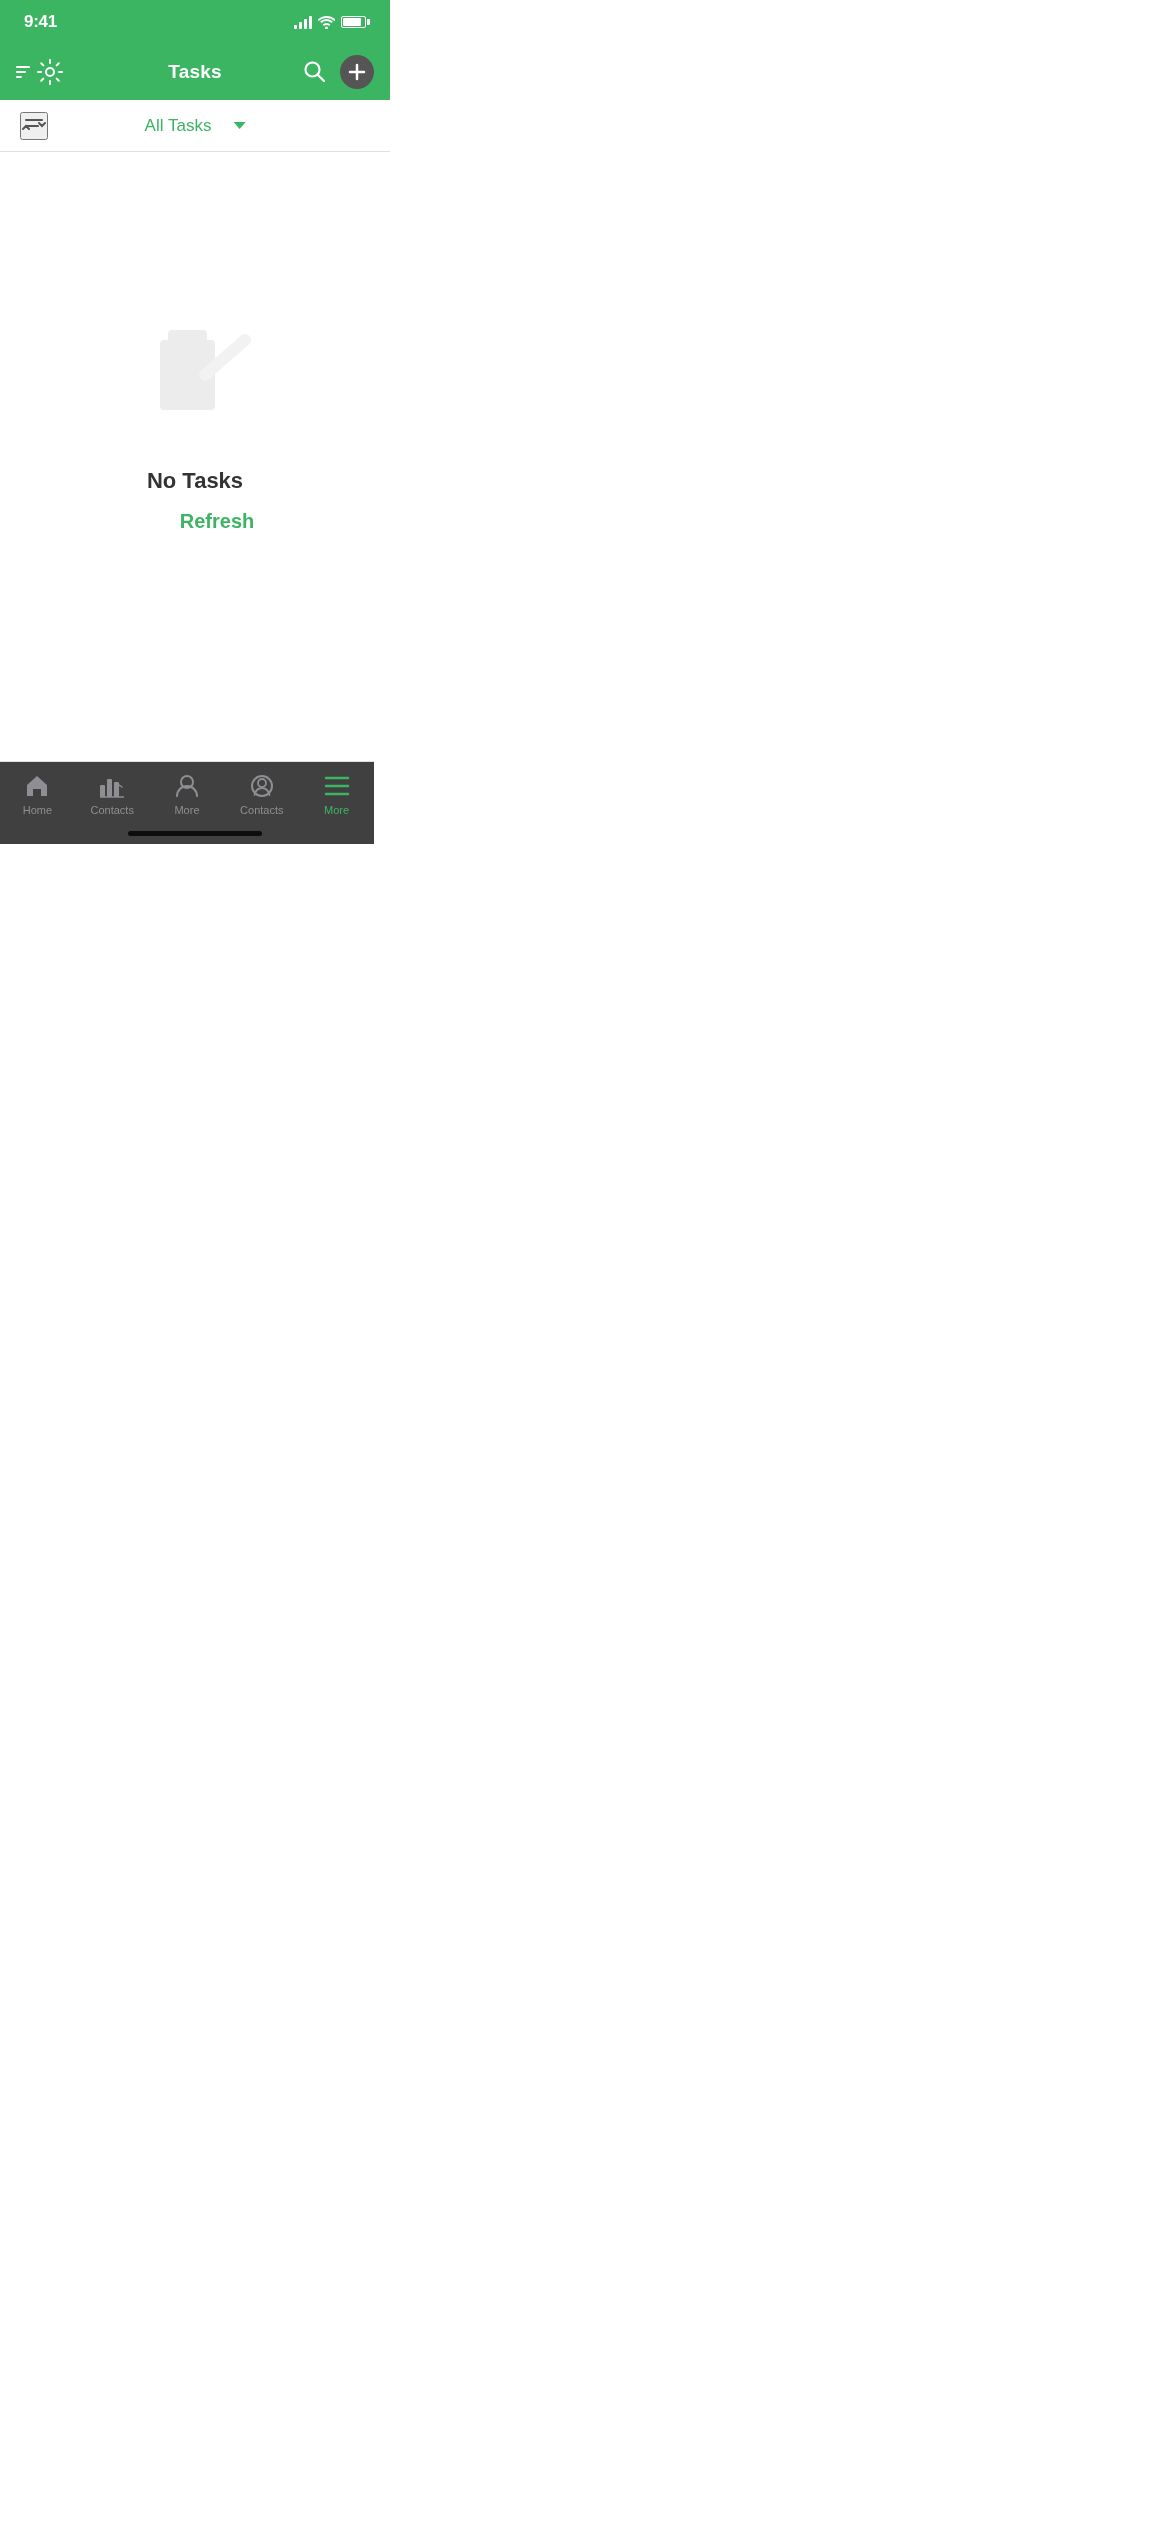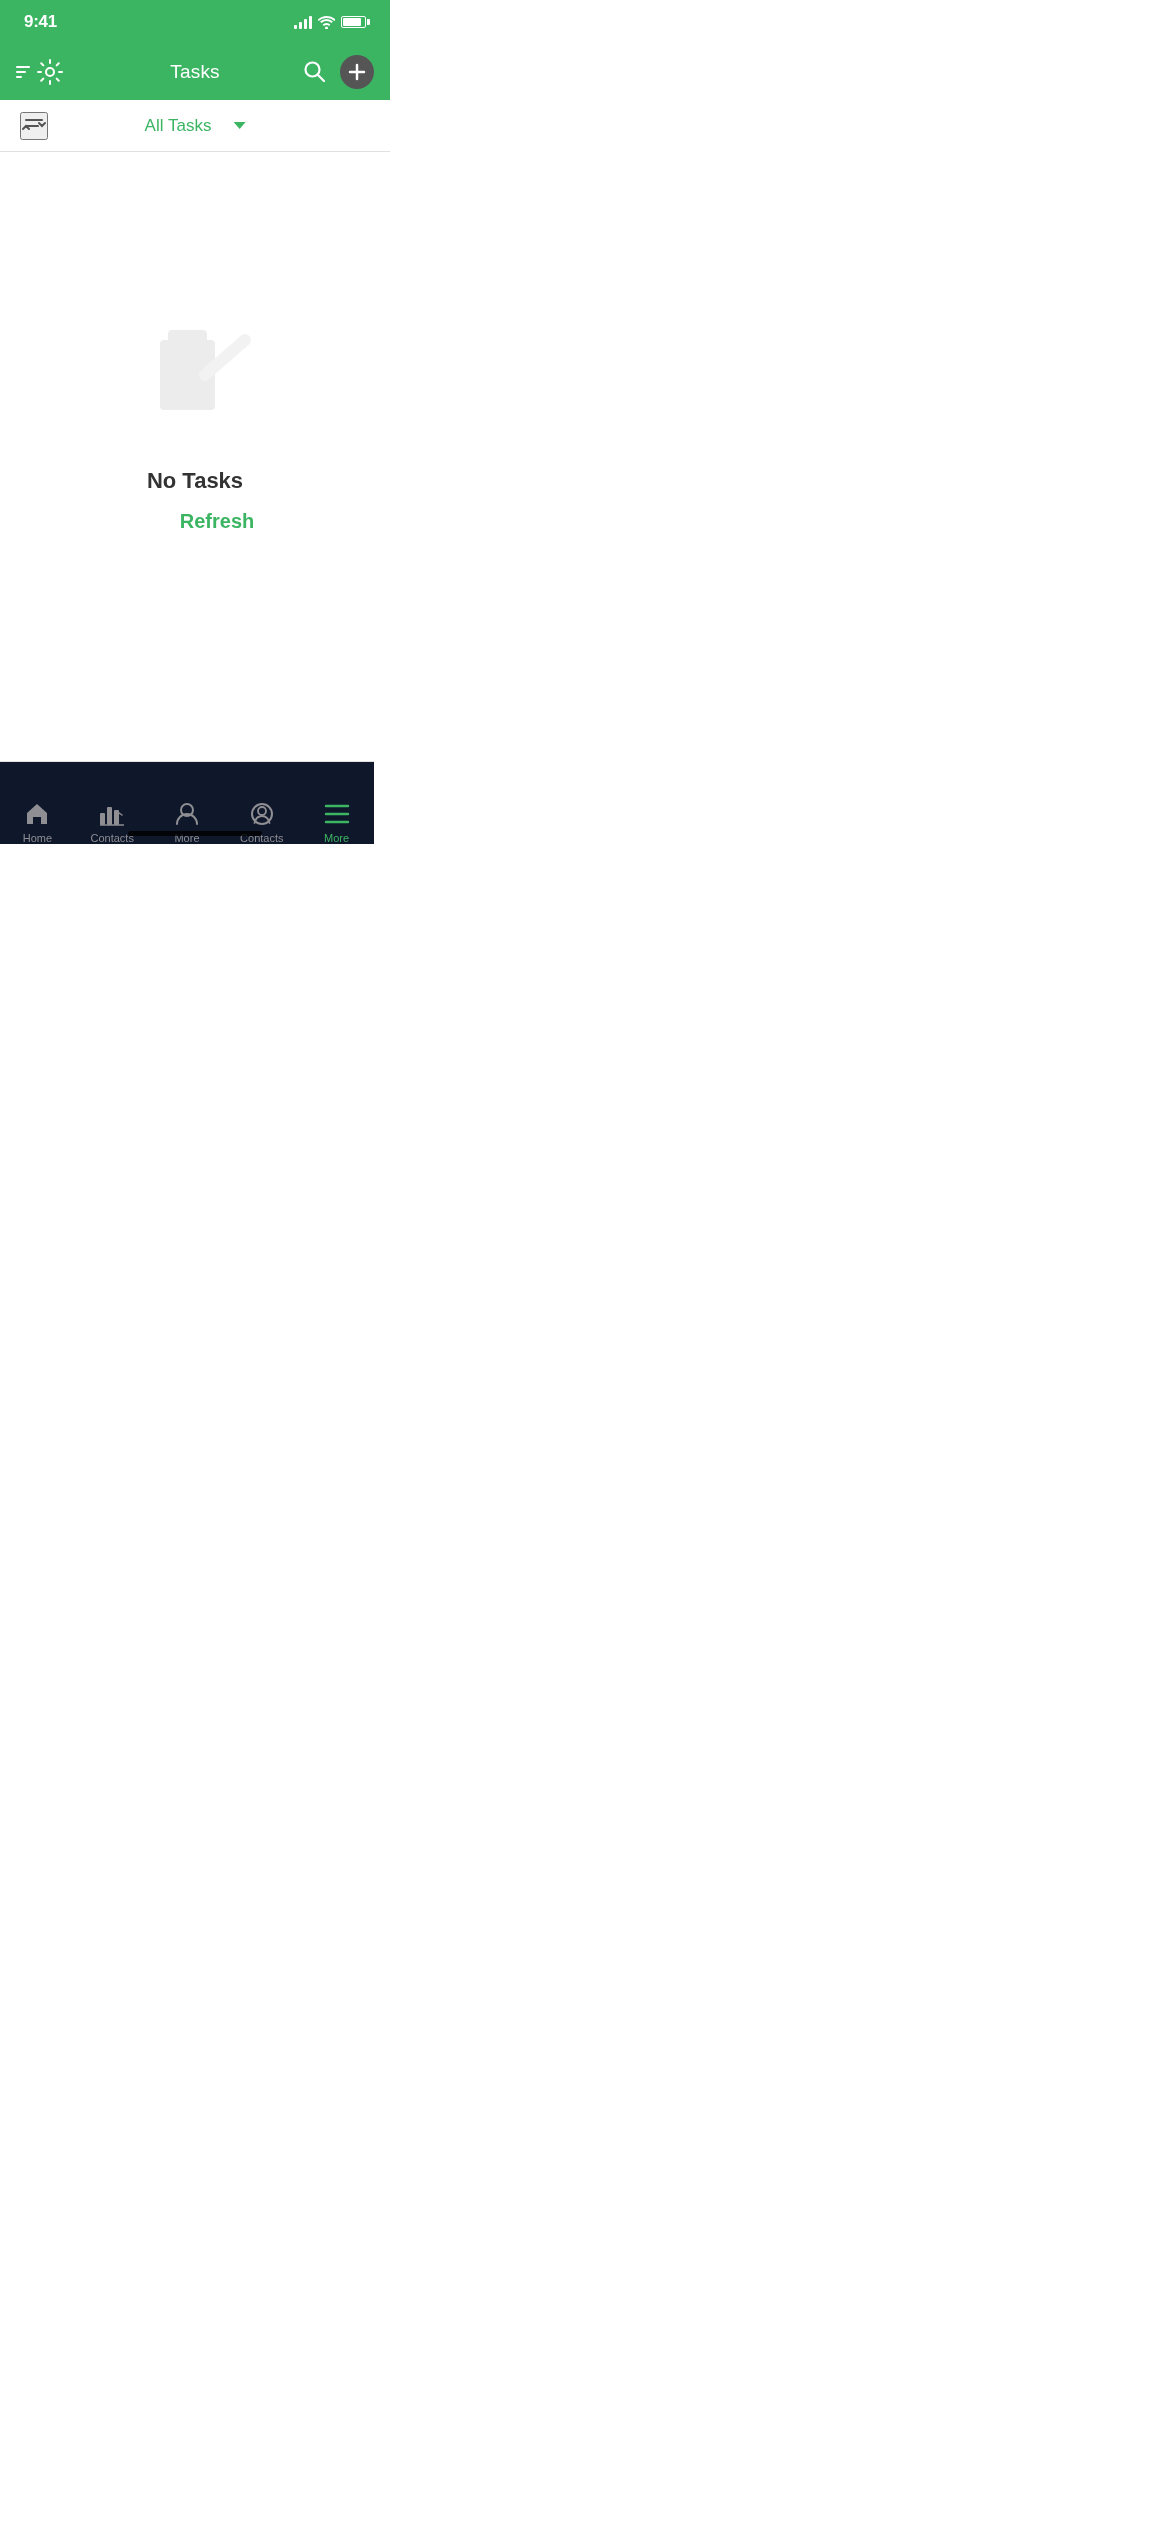--- a/index.html
+++ b/index.html
@@ -114,21 +114,21 @@
       border-radius: 1px;
     }
 
     .filter-lines span:nth-child(1) { width: 14px; height: 2px; }
     .filter-lines span:nth-child(2) { width: 10px; height: 2px; }
     .filter-lines span:nth-child(3) { width: 6px; height: 2px; }
 
     .header-title {
       color: white;
       font-size: 19px;
-      font-weight: 400;
+      font-weight: 700;
       letter-spacing: 0.2px;
       position: absolute;
       left: 50%;
       transform: translateX(-50%);
     }
 
     .header-right {
       display: flex;
       align-items: center;
       gap: 14px;
@@ -235,24 +235,24 @@
       justify-content: center;
     }
 
     
     .tab-bar {
       position: absolute;
       bottom: 0;
       left: 0;
       right: 16px;
       height: 83px;
-      background: #0f172a;
+      background: #404040;
       border-top: 1px solid #e0e0e0;
       display: flex;
-      align-items: flex-end;
+      align-items: flex-start;
       padding-top: 10px;
     }
 
     .tab-item {
       flex: 1;
       display: flex;
       flex-direction: column;
       align-items: center;
       gap: 4px;
       cursor: pointer;

